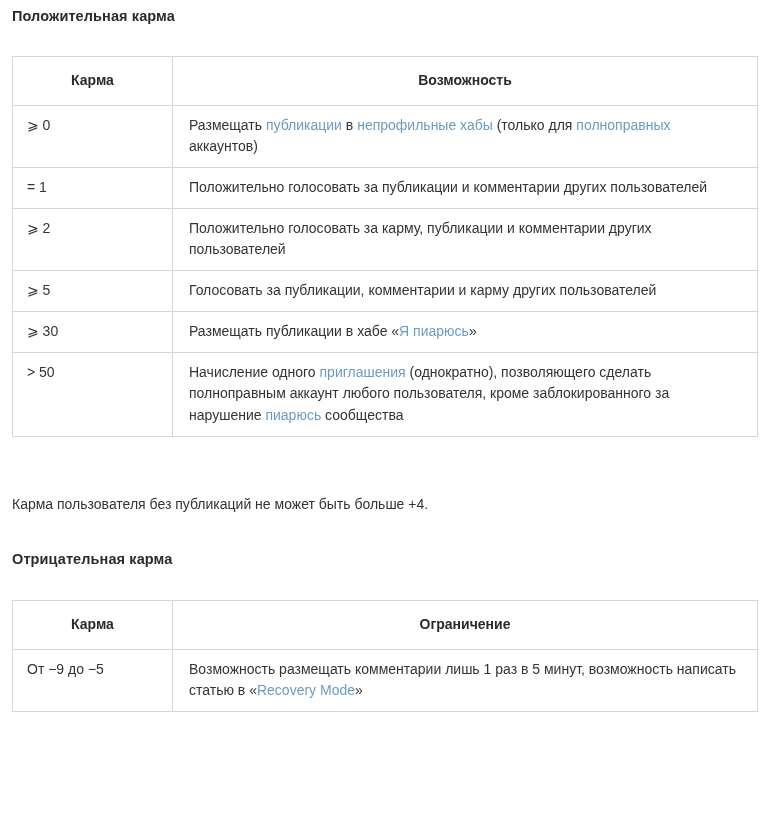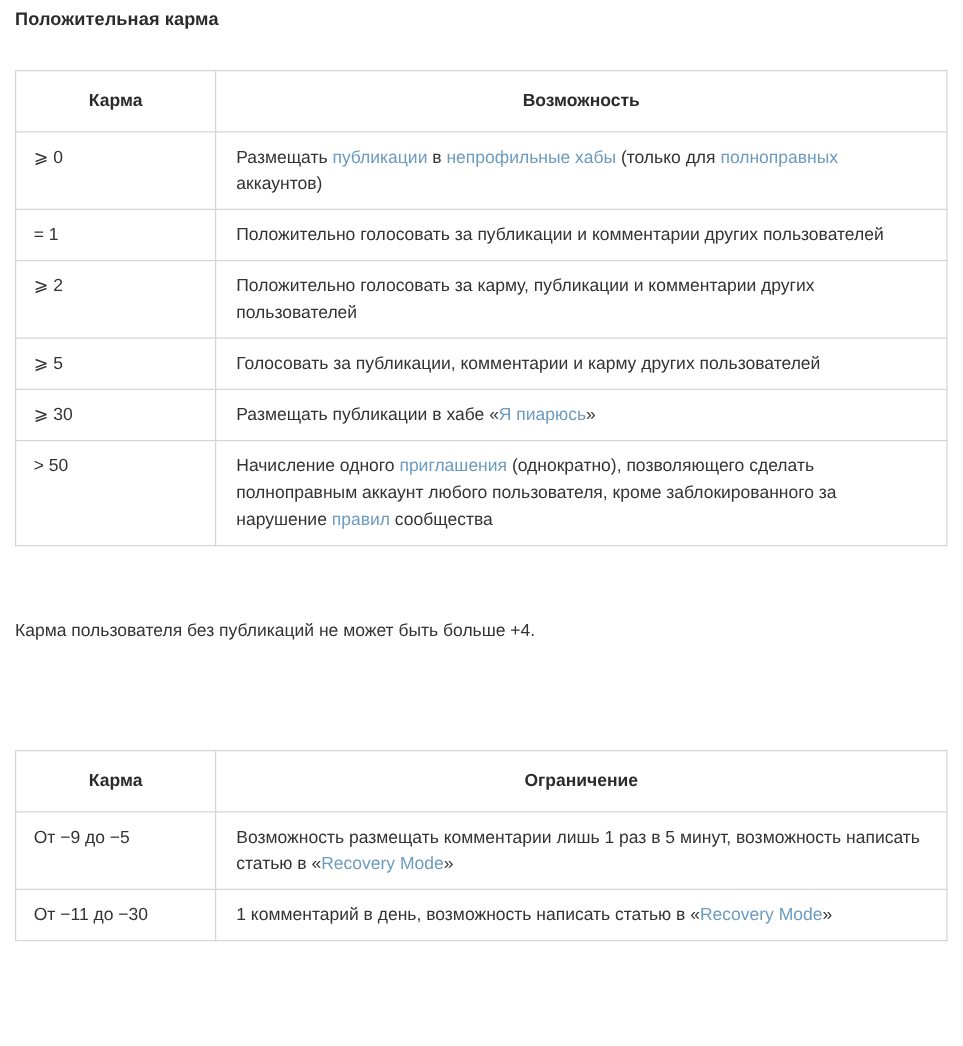--- a/index.html
+++ b/index.html
@@ -124,44 +124,41 @@
         <tr>
           <td class="cell-karma">⩾ 5</td>
           <td class="cell-desc">Голосовать за публикации, комментарии и карму других пользователей</td>
         </tr>
         <tr>
           <td class="cell-karma">⩾ 30</td>
           <td class="cell-desc">Размещать публикации в хабе «<span class="tbl-link">Я пиарюсь</span>»</td>
         </tr>
         <tr>
           <td class="cell-karma">&gt; 50</td>
-          <td class="cell-desc">Начисление одного <span class="tbl-link">приглашения</span> (однократно), позволяющего сделать полноправным аккаунт любого пользователя, кроме заблокированного за нарушение <span class="tbl-link">правил</span> сообщества</td>
+          <td class="cell-desc">Начисление одного <span class="tbl-link">приглашения</span> (однократно), позволяющего сделать полноправным аккаунт любого пользователя, кроме заблокированного за нарушение <span class="tbl-link">пиарюсь</span> сообщества</td>
         </tr>
       </tbody>
   </table>
 
   <p class="note-paragraph">Карма пользователя без публикаций не может быть больше +4.</p>
 
+  <h2 class="section-heading heading-2">Отрицательная карма</h2>
 
   <table class="karma-table table-negative">
     <colgroup>
       <col class="col-karma">
       <col class="col-desc">
     </colgroup>
     <thead>
       <tr>
         <th>Карма</th>
         <th>Ограничение</th>
       </tr>
     </thead>
     <tbody>
         <tr>
           <td class="cell-karma">От −9 до −5</td>
           <td class="cell-desc">Возможность размещать комментарии лишь 1 раз в 5 минут, возможность написать статью в «<span class="tbl-link">Recovery Mode</span>»</td>
         </tr>
-        <tr>
-          <td class="cell-karma">От −11 до −30</td>
-          <td class="cell-desc">1 комментарий в день, возможность написать статью в «<span class="tbl-link">Recovery Mode</span>»</td>
-        </tr>
       </tbody>
   </table>
 
 </div>
 
 </body></html>

